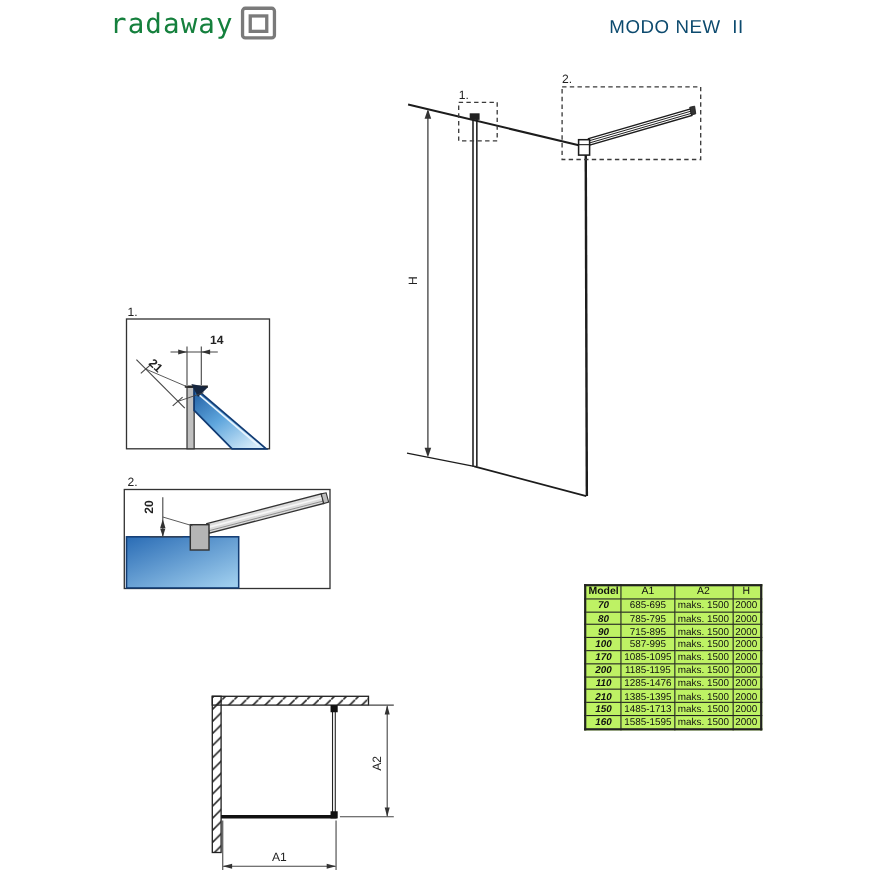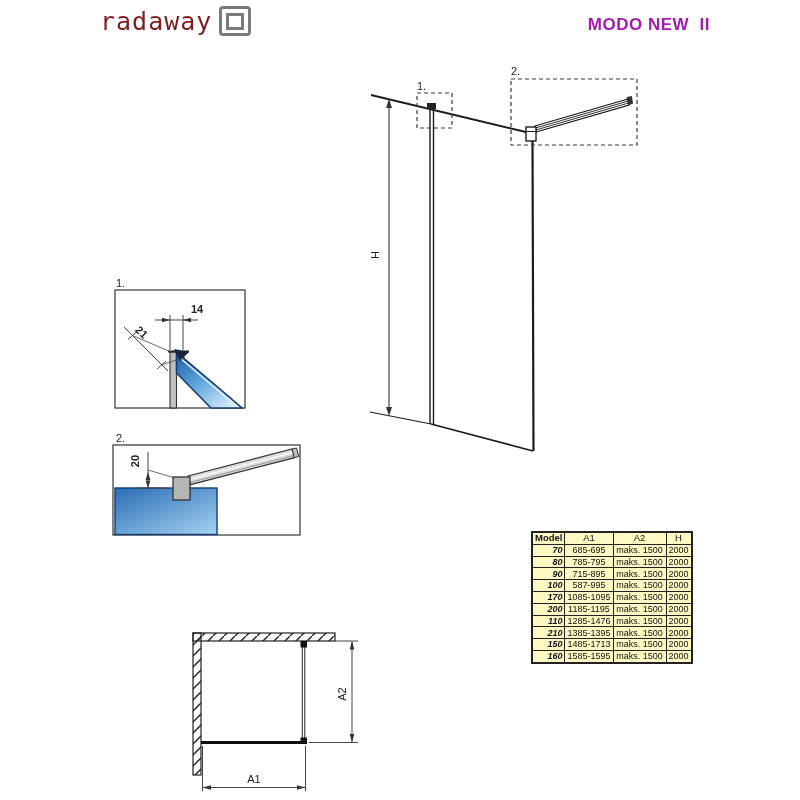--- a/index.html
+++ b/index.html
@@ -6,45 +6,45 @@
   .page {
     position:relative; width:800px; height:800px; background:#ffffff;
     font-family:"Liberation Sans", sans-serif; overflow:hidden;
   }
   .abs { position:absolute; }
 
   
   .logo { left:100px; top:6px; display:flex; align-items:center; gap:7px; }
   .logo-text {
     font-family:"DejaVu Sans Mono", monospace;
-    font-size:25px; line-height:1; color:#7f1d1d; letter-spacing:1px;
+    font-size:25px; line-height:1; color:#15803d; letter-spacing:1px;
   }
   .logo-mark {
     width:26px; height:24px; border:3px solid #7a7a7a; border-radius:4px;
     display:flex; align-items:center; justify-content:center;
   }
   .logo-mark-inner { width:12px; height:11px; border:3px solid #7a7a7a; }
   .doc-title {
-    left:520px; top:15px; width:190px; text-align:right;
-    font-size:17px; font-weight:700; color:#a21caf; white-space:pre; letter-spacing:.5px;
+    left:520px; top:15px; width:190px; text-align:center;
+    font-size:17px; font-weight:400; color:#0c4a6e; white-space:pre; letter-spacing:.5px;
   }
 
   
   .size-table {
     left:531px; top:531px; border-collapse:collapse;
     font-size:9px; color:#111; text-align:center;
-    border:2px solid #222; background:#fef9c3;
+    border:2px solid #222; background:#bef264;
   }
   .size-table th, .size-table td {
     border:1px solid #222; padding:0 2px; height:10.8px; line-height:10.5px;
     white-space:nowrap;
   }
   .size-table th { font-weight:700; font-size:9.5px; }
   .size-table th.thin { font-weight:400; }
-  .size-table td.model { font-weight:700; font-style:italic;text-align:right; }
+  .size-table td.model { font-weight:700; font-style:italic; }
   .size-table col.c-model { width:32px; }
   .size-table col.c-a1 { width:48px; }
   .size-table col.c-a2 { width:53px; }
   .size-table col.c-h { width:25px; }
 
   svg text { fill:#222; }
   .dimnum { font-size:11px; font-weight:700; }
   .dimlab { font-size:11px; font-weight:400; }
   .boxlab { font-size:11px; font-weight:400; }
 </style>

